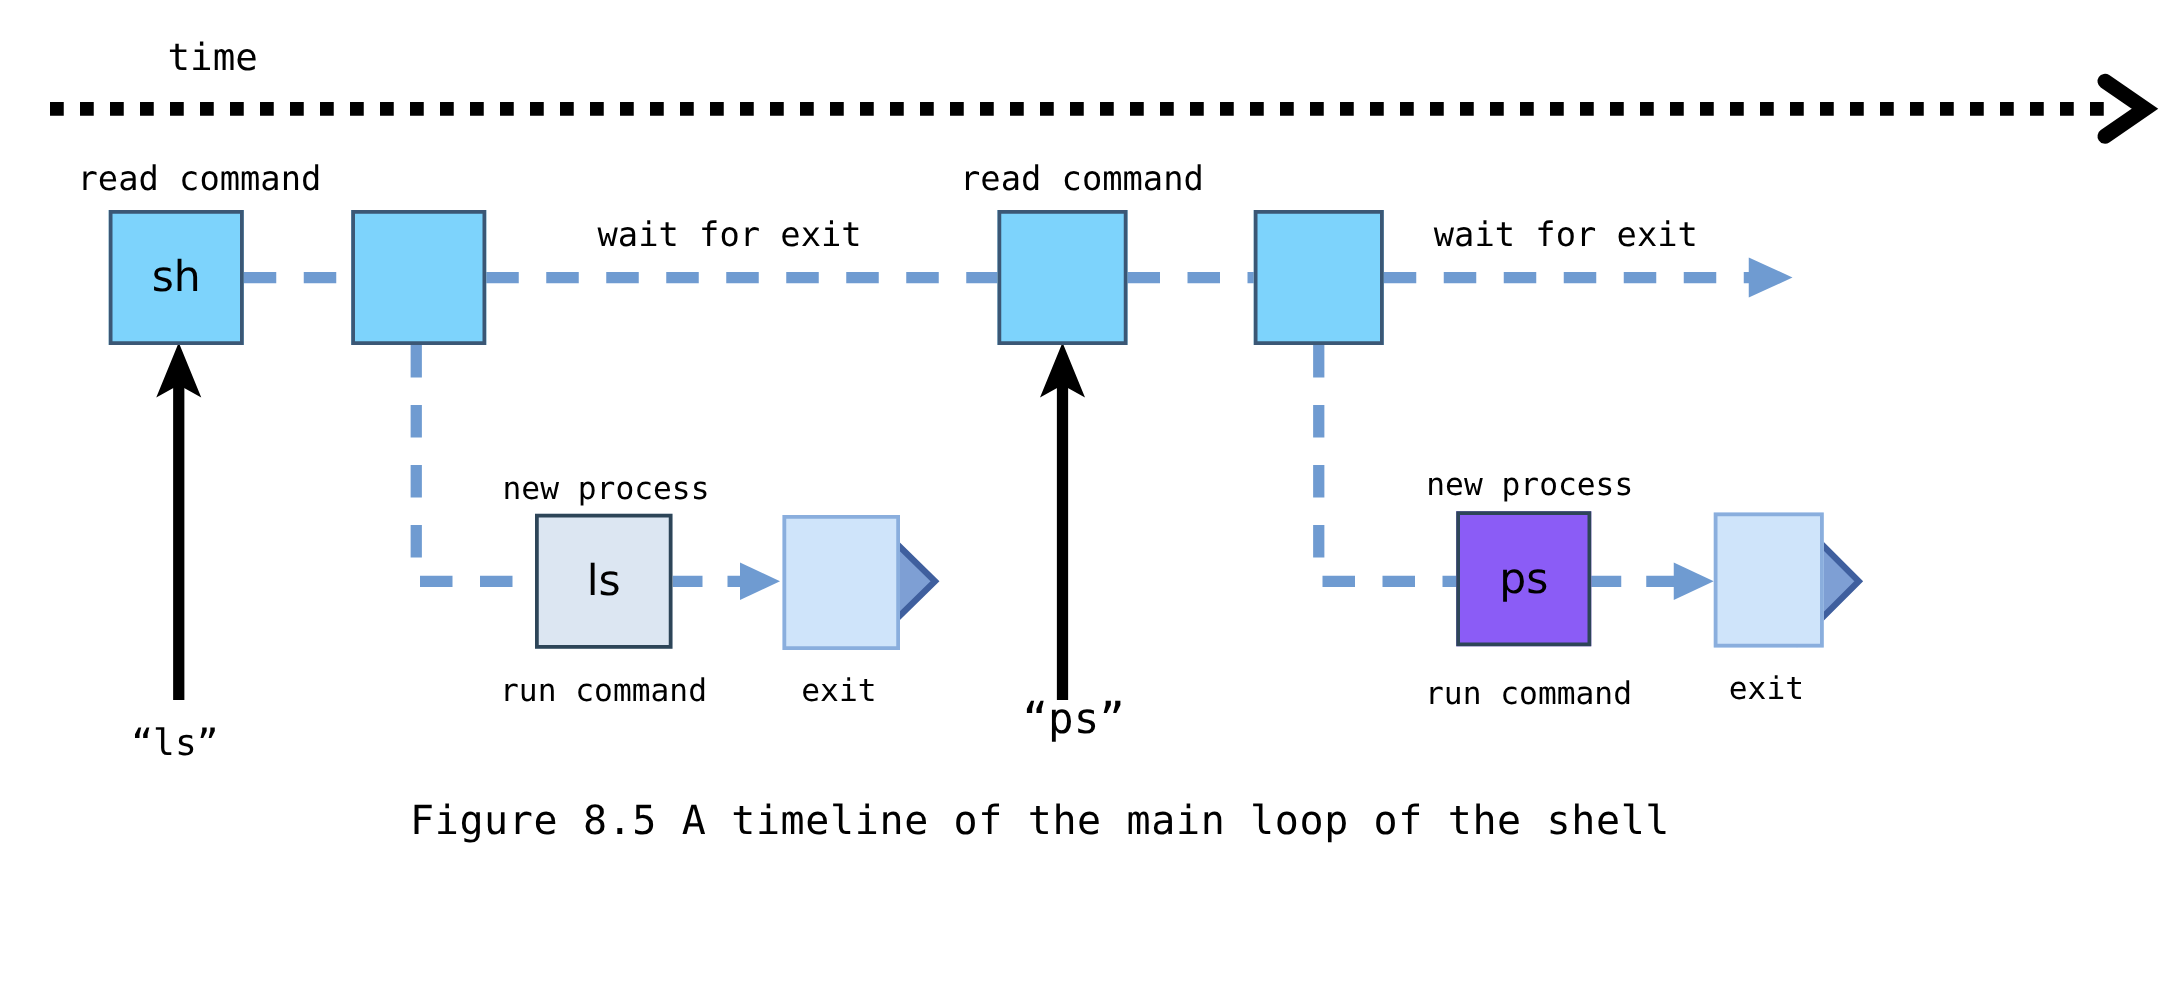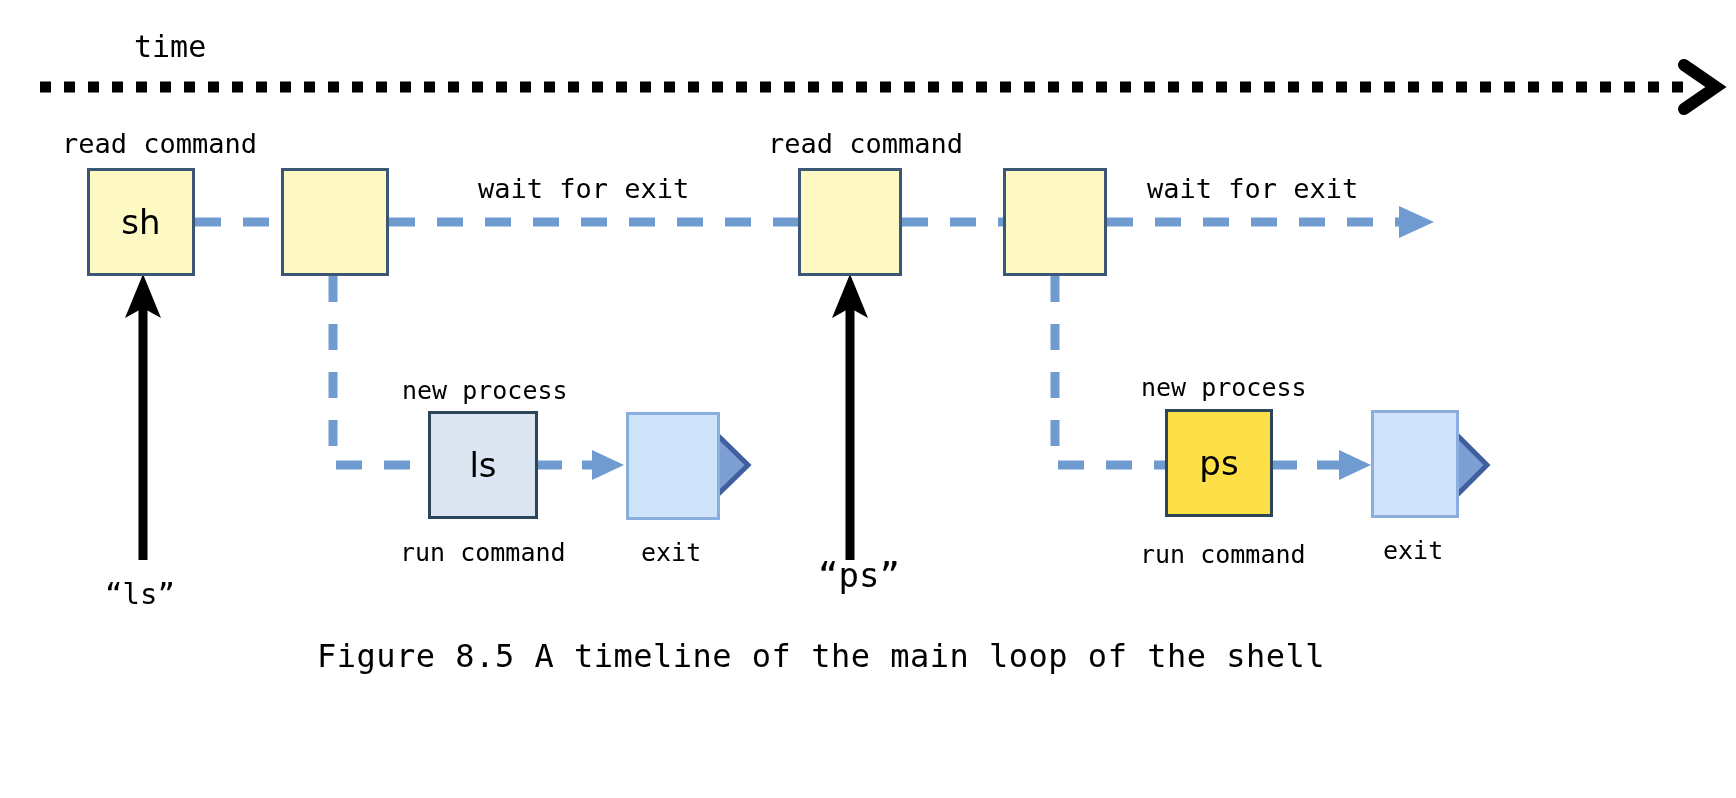--- a/index.html
+++ b/index.html
@@ -30,26 +30,26 @@
   .lbl-wait1      { font-size: 27px; left: 478px;  top: 175px; }
   .lbl-wait2      { font-size: 27px; left: 1147px; top: 175px; }
   .lbl-newproc1   { font-size: 25px; left: 402px;  top: 378px; }
   .lbl-newproc2   { font-size: 25px; left: 1141px; top: 375px; }
   .lbl-runcmd1    { font-size: 25px; left: 400px;  top: 540px; }
   .lbl-runcmd2    { font-size: 25px; left: 1140px; top: 542px; }
   .lbl-exit1      { font-size: 25px; left: 641px;  top: 540px; }
   .lbl-exit2      { font-size: 25px; left: 1383px; top: 538px; }
   .lbl-q1         { font-size: 29px; left: 105px;  top: 580px; }
   .lbl-q2         { font-size: 34px; left: 818px;  top: 558px; }
-  .caption        { font-size: 32px; left: 317px;  top: 640px; letter-spacing: 0.5px;}
+  .caption        { font-size: 32px; left: 328px;  top: 640px; letter-spacing: 0.5px;}
 
   
   .shbox {
     position: absolute;
-    background: #fef9c3;
+    background: #7dd3fc;
     border: 3px solid #3b5775;
     box-sizing: border-box;
   }
   .shbox-label {
     position: absolute;
     left: 0; right: 0;
     top: 50%;
     transform: translateY(-50%);
     text-align: center;
     font-size: 34px;
@@ -176,17 +176,17 @@
   <div class="shbox" style="left:1003px; top:168px; width:104px; height:108px;"></div>
 
   <div class="exitbox" style="left:626px; top:412px; width:94px; height:108px; z-index:0;"></div>
 
   <div class="exitbox" style="left:1371px; top:410px; width:88px; height:108px; z-index:0;"></div>
 
   <div class="procbox" style="left:428px; top:411px; width:110px; height:108px; background:#dce6f2;">
     <div class="procbox-label">ls</div>
   </div>
 
-  <div class="procbox" style="left:1165px; top:409px; width:108px; height:108px; background:#fde047;">
+  <div class="procbox" style="left:1165px; top:409px; width:108px; height:108px; background:#8b5cf6;">
     <div class="procbox-label">ps</div>
   </div>
 
 </div>
 
 </body></html>

